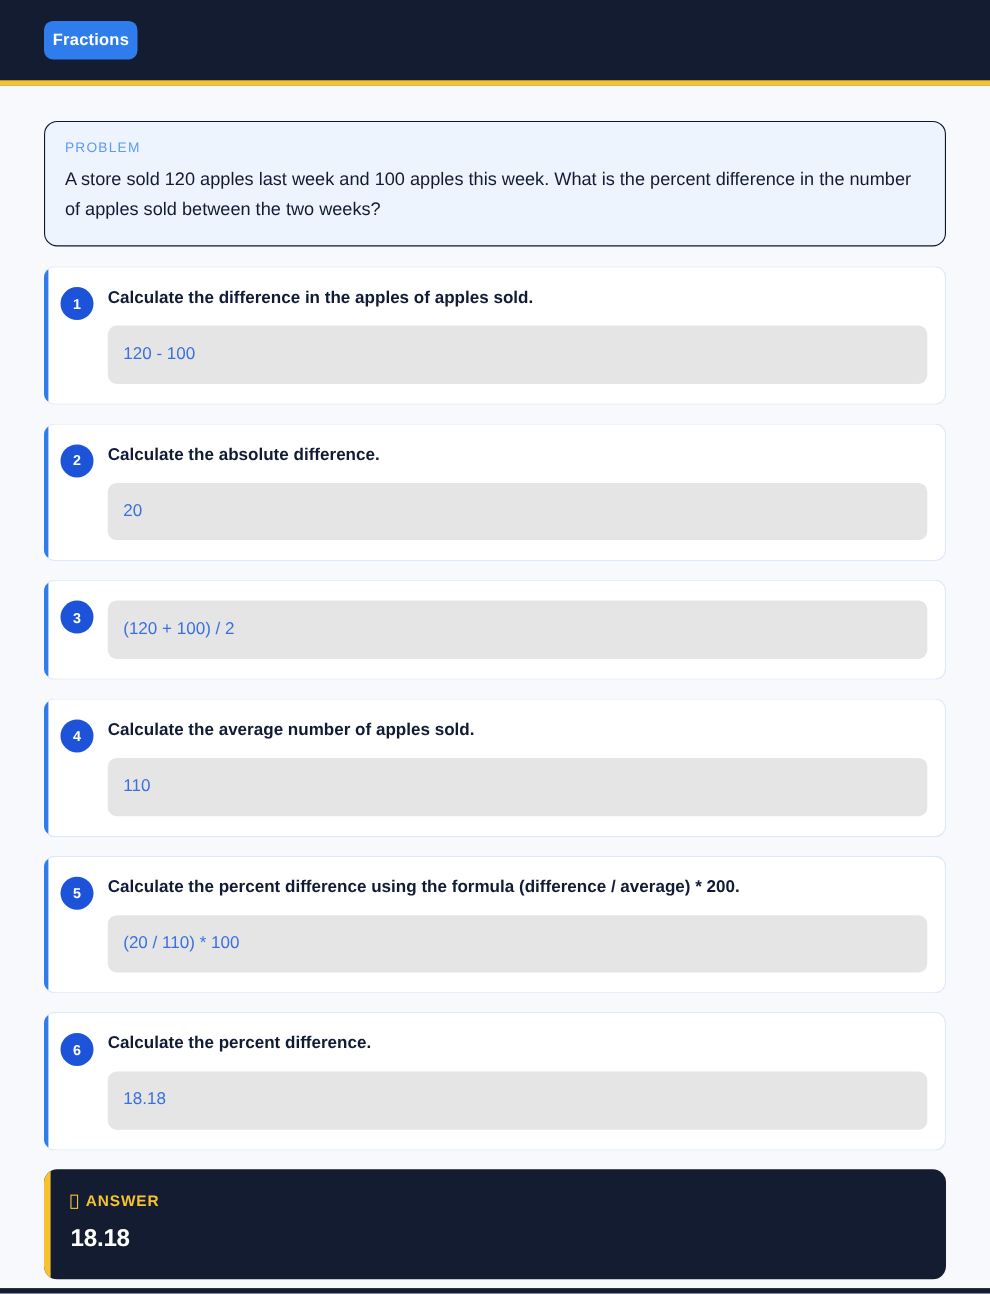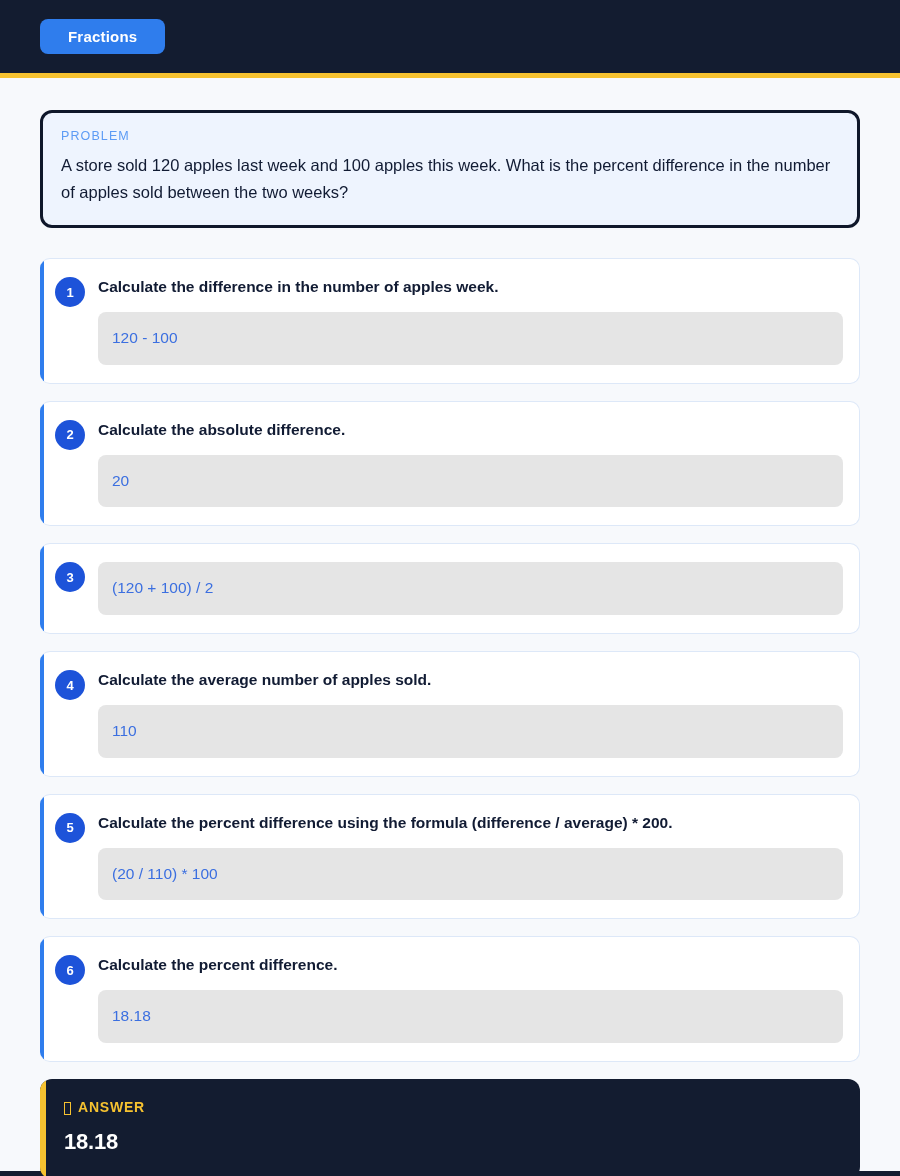--- a/index.html
+++ b/index.html
@@ -20,21 +20,21 @@
     display: flex;
     align-items: center;
     padding: 0 40px;
     border-bottom: 5px solid #f6c230;
   }
   .badge-pill {
     background: #2f7ded;
     color: #ffffff;
     font-size: 15px;
     font-weight: bold;
-    padding: 9px 28px;
+    padding: 9px 8px;
     border-radius: 8px;
     letter-spacing: .2px;
   }
   .header-text { margin-left: 22px; }
   .header-title {
     color: #ffffff;
     font-size: 25px;
     font-weight: bold;
     letter-spacing: -.3px;
     line-height: 1.1;
@@ -48,24 +48,24 @@
   
   .page {
     padding: 32px 40px 0 40px;
     background: #f7f9fc;
     height: 1093px;
   }
 
   
   .problem-card {
     background: #eef4fe;
-    border: 3px solid #0f172a;
+    border: 1px solid #0f172a;
     border-radius: 12px;
     padding: 16px 18px 20px 18px;
-    margin-bottom: 30px;
+    margin-bottom: 18px;
   }
   .problem-label {
     color: #5c9bf5;
     font-size: 12.5px;
     letter-spacing: 1.1px;
     margin-bottom: 9px;
   }
   .problem-text {
     color: #111b33;
     font-size: 16.5px;
@@ -183,21 +183,21 @@
 <div class="page">
 
   <div class="problem-card">
     <div class="problem-label">PROBLEM</div>
     <div class="problem-text">A store sold 120 apples last week and 100 apples this week. What is the percent difference in the number of apples sold between the two weeks?</div>
   </div>
 
   <div class="step-card">
     <div class="step-accent"></div>
     <div class="step-num">1</div>
-    <div class="step-title">Calculate the difference in the number of apples week.</div>
+    <div class="step-title">Calculate the difference in the apples of apples sold.</div>
     <div class="step-expr">120 - 100</div>
   </div>
 
   <div class="step-card">
     <div class="step-accent"></div>
     <div class="step-num">2</div>
     <div class="step-title">Calculate the absolute difference.</div>
     <div class="step-expr">20</div>
   </div>
 

